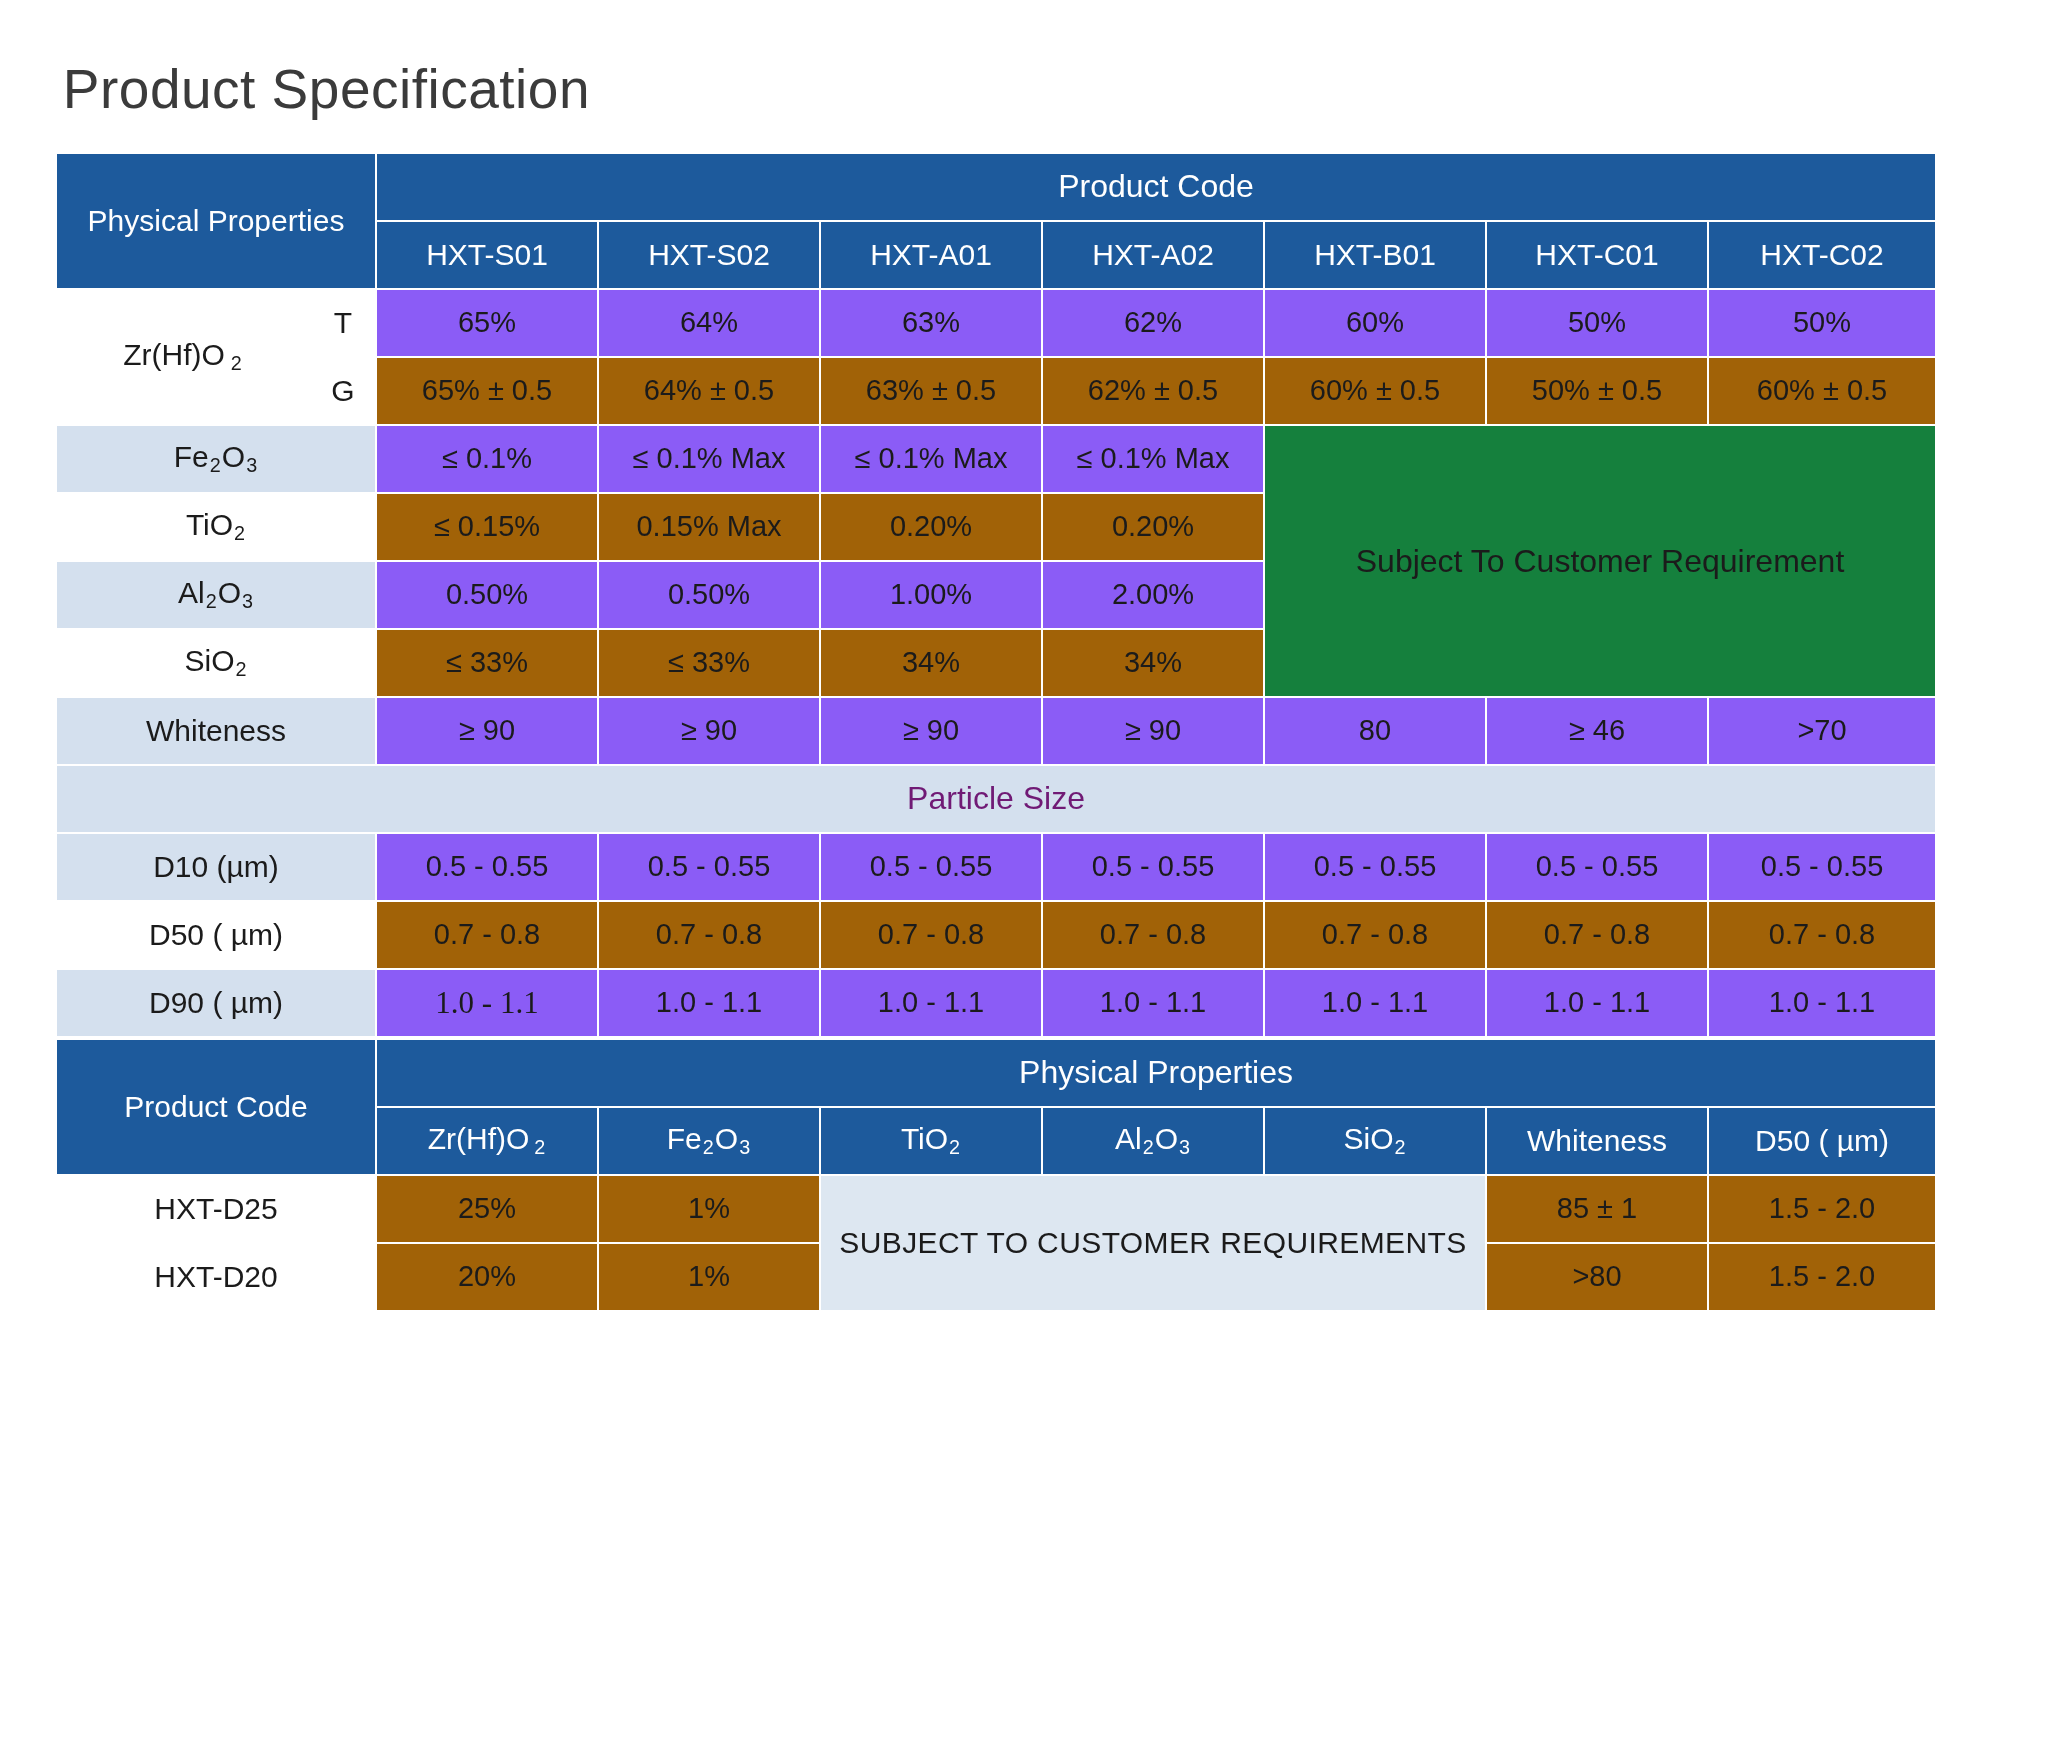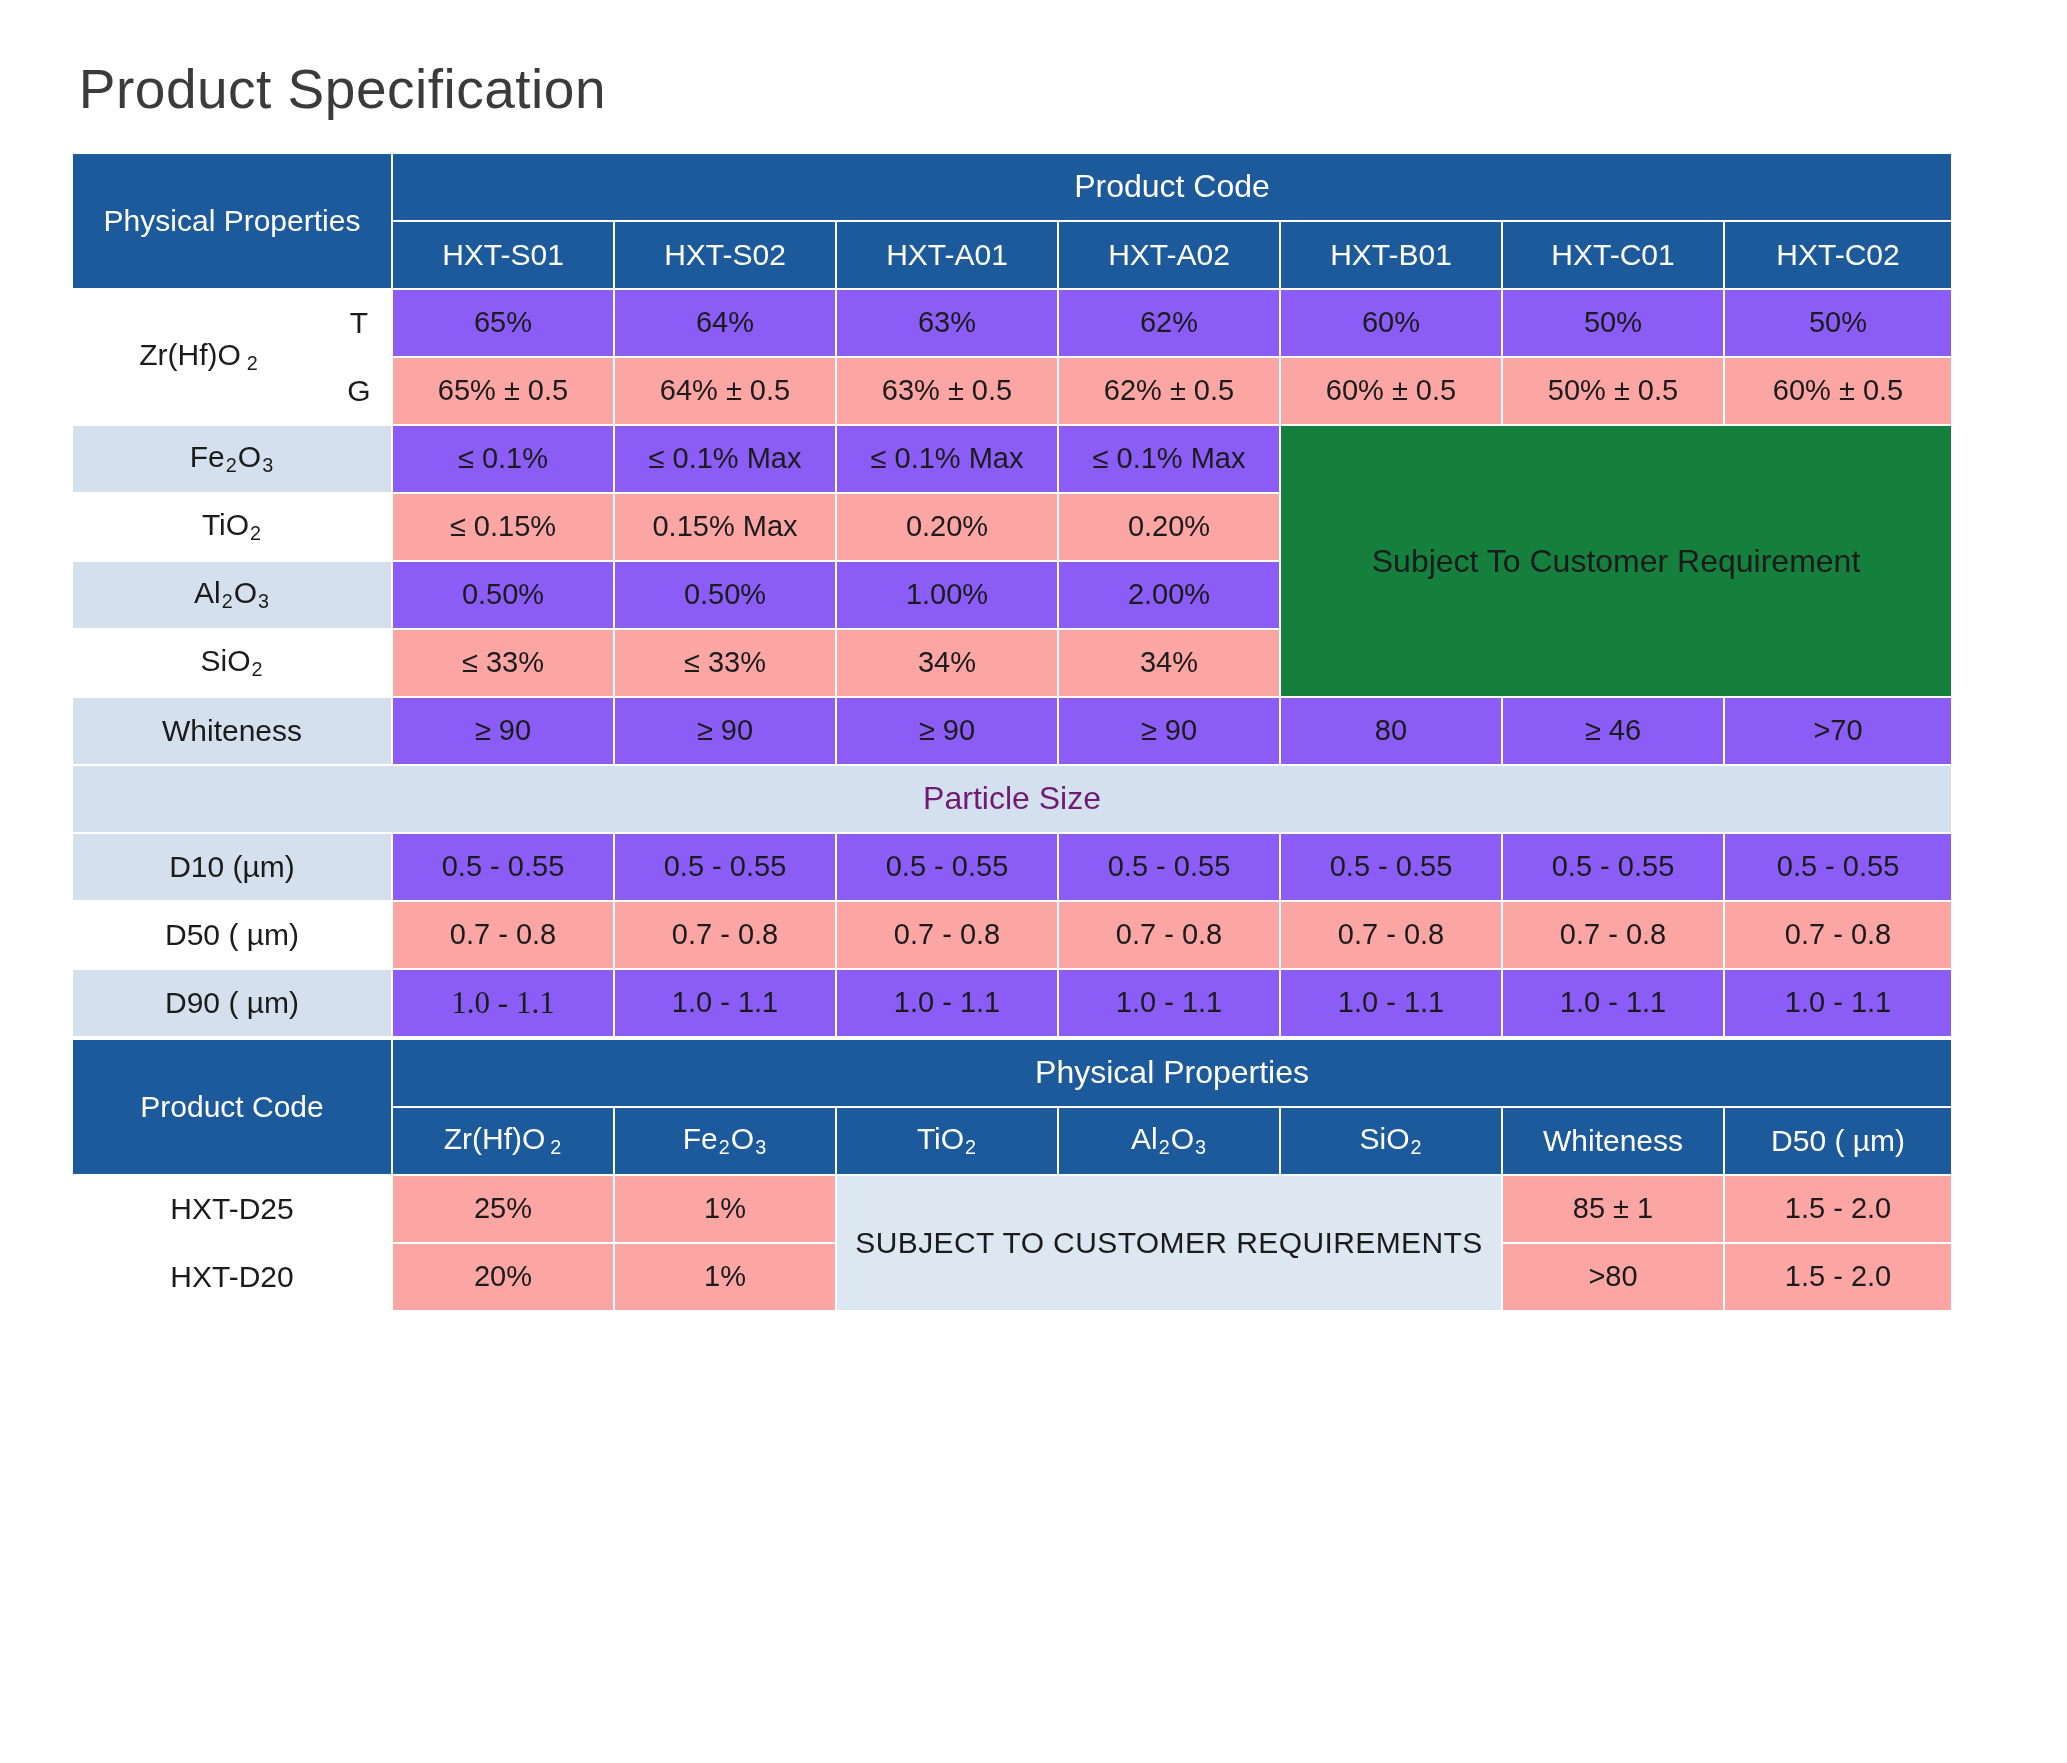--- a/index.html
+++ b/index.html
@@ -8,21 +8,21 @@
     background: #ffffff;
   }
   body {
     width: 2068px;
     height: 1763px;
     font-family: "Liberation Sans", sans-serif;
     color: #1b1b1b;
     -webkit-font-smoothing: antialiased;
   }
   .page {
-    padding: 39px 93px 0 71px;
+    padding: 39px 93px 0 55px;
     box-sizing: border-box;
   }
   .page-title {
     font-size: 55px;
     font-weight: 400;
     color: #3b3b3b;
     margin: 17.6px 0 31px 7.8px;
     letter-spacing: 0.5px;
   }
   table.spec {
@@ -57,21 +57,21 @@
   .lbl-white {
     background: #ffffff;
     color: #1b1b1b;
     font-size: 30px;
   }
   .val-light {
     background: #8b5cf6;
     color: #1b1b1b;
   }
   .val-white {
-    background: #fca5a5;
+    background: #a16207;
     color: #1b1b1b;
   }
   .subject {
     background: #15803d;
     color: #1b1b1b;
     font-size: 32px;
     line-height: 1.25;
   }
   .subject-caps {
     background: #dde7f1;

